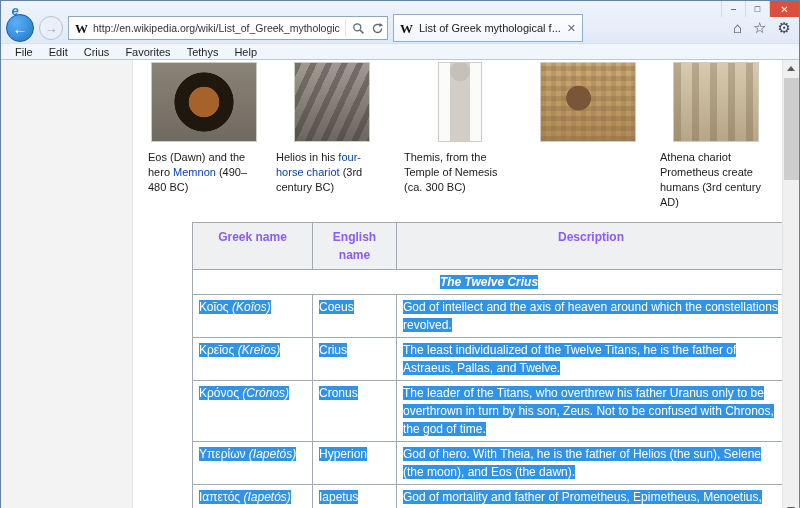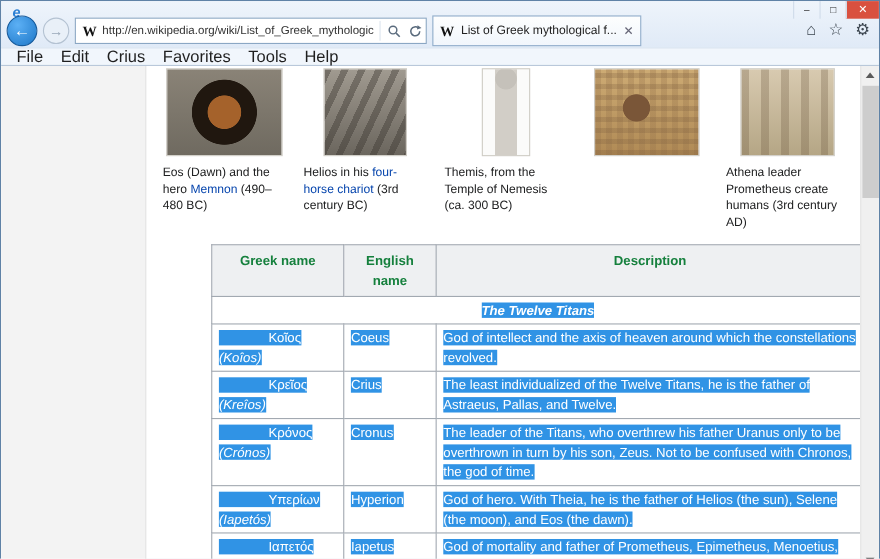--- a/index.html
+++ b/index.html
@@ -33,21 +33,21 @@
   .tab { width: 190px; height: 28px; background: linear-gradient(#fdfefe, #f1f6fc); border: 1px solid #93aecb;
          display: flex; align-items: center; gap: 6px; padding: 0 6px; }
   .tab-title { flex: 1; font-size: 11px; color: #222; white-space: nowrap; overflow: hidden; }
   .tab-close { color: #667; font-size: 11px; }
 
   .right-icons { position: absolute; right: 8px; top: 17px; display: flex; gap: 11px; font-size: 15px; color: #3c4650; }
   .right-icons span { line-height: 20px; }
 
   
   .menubar { height: 16px; background: #f1f6fc; border-top: 1px solid #d6e1ee; display: flex; align-items: center;
-             padding-left: 6px; font-size: 15px; color: #1f1f1f; }
+             padding-left: 6px; font-size: 11px; color: #1f1f1f; }
   .menu-item { padding: 0 8px; }
 
   
   .viewport { height: 459px; display: flex; background: #fff; border-top: 1px solid #b9c8da; }
   .page { flex: 1; position: relative; overflow: hidden; background: #fff; }
   .gutter { position: absolute; left: 0; top: 0; bottom: 0; width: 132px; background: #f3f3f3; border-right: 1px solid #e4e4e4; }
   .content { position: absolute; left: 133px; right: 0; top: 0; bottom: 0; overflow: hidden; }
 
   
   .gallery { display: flex; gap: 16px; padding: 2px 0 0 14px; }
@@ -72,27 +72,27 @@
   .t5 { width: 86px; background:
         repeating-linear-gradient(90deg, rgba(110,90,65,.3) 0 7px, rgba(0,0,0,0) 7px 18px),
         linear-gradient(#d8cab0, #b5a685); }
   figcaption { margin-top: 8px; font-size: 11px; line-height: 1.35; color: #202122; }
   .wlink { color: #0645ad; text-decoration: none; }
 
   
   table.wikitable { margin: 13px 0 0 58px; width: 594px; border-collapse: collapse; font-size: 12px; line-height: 1.5;
                     font-family: "Liberation Sans", "DejaVu Sans", sans-serif; }
   .wikitable th, .wikitable td { border: 1px solid #a2a9b1; padding: 3px 6px; vertical-align: top; text-align: left; }
-  .wikitable th { background: #eef0f2; text-align: center; font-weight: bold; padding: 5px 7px; color: #15803d; }
+  .wikitable th { background: #eef0f2; text-align: center; font-weight: bold; padding: 5px 7px; color: #8b5cf6; }
   .col-greek { width: 120px; }
   .col-english { width: 84px; }
   .section-cell { text-align: center !important; padding: 4px 6px; }
   .section-title { font-weight: bold; font-style: italic; }
   .sel { background: #3093e5; color: #fff; }
-  .sel a { color: #fff; text-decoration: none; padding-left: 45px; }
+  .sel a { color: #fff; text-decoration: none; }
   .it { font-style: italic; }
 
   
   .scrollbar { width: 17px; background: #f0f0f0; border-left: 1px solid #e4e4e4; position: relative; }
   .sb-btn { position: absolute; left: 0; width: 100%; height: 17px; display: flex; align-items: center; justify-content: center; }
   .sb-btn.up { top: 0; } .sb-btn.down { bottom: 0; }
   .tri-up { width: 0; height: 0; border-left: 4px solid transparent; border-right: 4px solid transparent; border-bottom: 5px solid #5a5a5a; }
   .tri-down { width: 0; height: 0; border-left: 4px solid transparent; border-right: 4px solid transparent; border-top: 5px solid #5a5a5a; }
   .sb-thumb { position: absolute; top: 18px; left: 1px; width: 15px; height: 102px; background: #cdcdcd; }
 </style>
@@ -145,21 +145,21 @@
       <span>☆</span>
       <span>⚙</span>
     </div>
   </div>
 
   <div class="menubar">
     <span class="menu-item">File</span>
     <span class="menu-item">Edit</span>
     <span class="menu-item">Crius</span>
     <span class="menu-item">Favorites</span>
-    <span class="menu-item">Tools</span>
+    <span class="menu-item">Tethys</span>
     <span class="menu-item">Help</span>
   </div>
 
   <div class="viewport">
     <div class="page">
       <div class="gutter"></div>
       <div class="content">
 
         <div class="gallery">
           <figure class="fig">
@@ -172,33 +172,33 @@
           </figure>
           <figure class="fig">
             <div class="thumb t3"></div>
             <figcaption><span>Themis, from the Temple of Nemesis (ca. 300 BC)</span><a class="wlink"></a><span></span></figcaption>
           </figure>
           <figure class="fig">
             <div class="thumb t4"></div>
           </figure>
           <figure class="fig">
             <div class="thumb t5"></div>
-            <figcaption><span>Athena leader Prometheus create humans (3rd century AD)</span><a class="wlink"></a><span></span></figcaption>
+            <figcaption><span>Athena chariot Prometheus create humans (3rd century AD)</span><a class="wlink"></a><span></span></figcaption>
           </figure>
         </div>
 
         <table class="wikitable">
           <tbody>
               <tr>
             <th class="col-greek">Greek name</th>
             <th class="col-english">English name</th>
             <th>Description</th>
           </tr>
           <tr>
-            <td class="section-cell" colspan="3"><span class="sel section-title">The Twelve Titans</span></td>
+            <td class="section-cell" colspan="3"><span class="sel section-title">The Twelve Crius</span></td>
           </tr>
 
           <tr>
             <td><span class="sel"><a>Κοῖος</a> <span class="it">(Koîos)</span></span></td>
             <td><span class="sel">Coeus</span></td>
             <td><span class="sel">God of intellect and the axis of heaven around which the constellations revolved.</span></td>
           </tr>
           <tr>
             <td><span class="sel"><a>Κρεῖος</a> <span class="it">(Kreîos)</span></span></td>
             <td><span class="sel">Crius</span></td>

